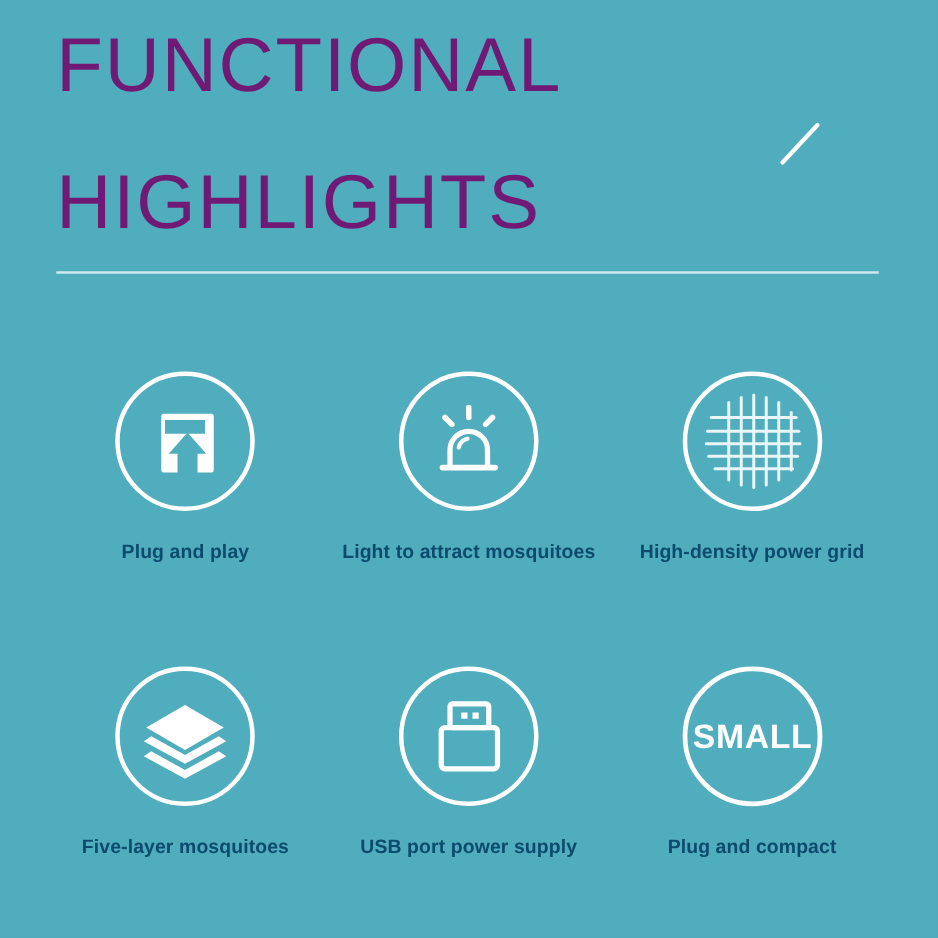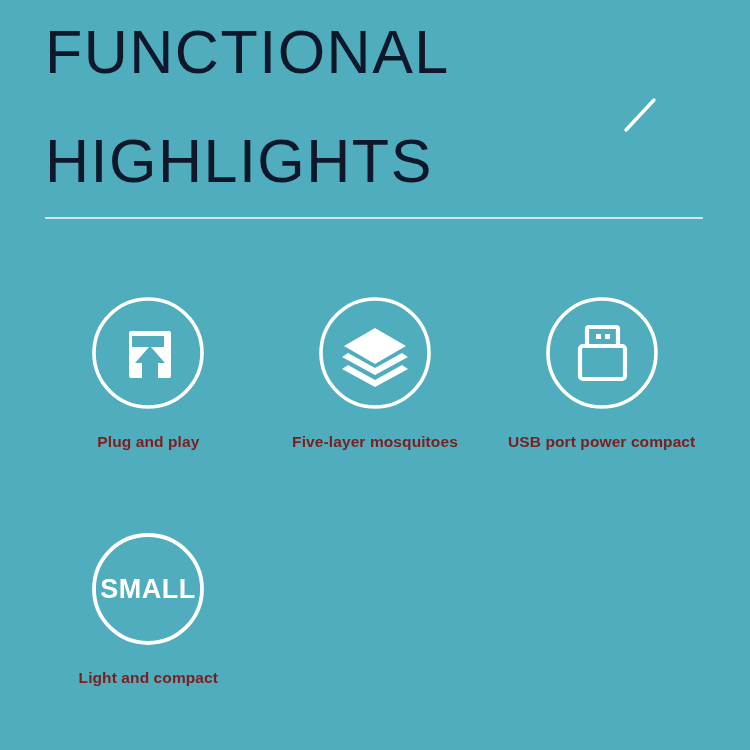--- a/index.html
+++ b/index.html
@@ -23,21 +23,21 @@
   }
 
   
   .header {
     position: absolute;
     left: 45px;
     top: 16px;
     width: 660px;
   }
   .title-line {
-    color: #0f172a;
+    color: #701a75;
     font-family: "Liberation Sans", sans-serif;
     font-weight: 300;
     font-size: 61px;
     line-height: 73px;
     letter-spacing: 1.5px;
     white-space: nowrap;
   }
   .title-line.second {
     margin-top: 36px;
   }
@@ -73,21 +73,21 @@
     flex-direction: column;
     align-items: center;
   }
   .icon-circle {
     width: 114px;
     height: 114px;
     display: block;
   }
   .feature-label {
     margin-top: 22px;
-    color: #7f1d1d;
+    color: #0c4a6e;
     font-family: "Liberation Sans", sans-serif;
     font-weight: 600;
     font-size: 15.5px;
     line-height: 19px;
     letter-spacing: 0.1px;
     text-align: center;
     white-space: nowrap;
   }
 </style>
 </head>
@@ -110,45 +110,76 @@
 
     <div class="feature">
       <svg class="icon-circle" viewBox="0 0 114 114">
         <circle cx="57" cy="57" r="54" fill="none" stroke="#ffffff" stroke-width="3.6"></circle>
         <path d="M36 35 h42 a2 2 0 0 1 2 2 v43 a2 2 0 0 1 -2 2 h-11 v-15 h7 l-15 -17 -15 17 h7 v15 h-11 a2 2 0 0 1 -2 -2 v-43 a2 2 0 0 1 2 -2 z" fill="#ffffff"></path>
         <rect x="41" y="40" width="32" height="11" fill="#4fadbd"></rect>
       </svg>
       <div class="feature-label">Plug and play</div>
     </div>
 
+    <div class="feature">
+      <svg class="icon-circle" viewBox="0 0 114 114">
+        <circle cx="57" cy="57" r="54" fill="none" stroke="#ffffff" stroke-width="3.6"></circle>
+        <line x1="57" y1="30" x2="57" y2="38" stroke="#ffffff" stroke-width="4.4" stroke-linecap="round"></line>
+        <line x1="38" y1="38" x2="43.5" y2="43.5" stroke="#ffffff" stroke-width="4.4" stroke-linecap="round"></line>
+        <line x1="76" y1="38" x2="70.5" y2="43.5" stroke="#ffffff" stroke-width="4.4" stroke-linecap="round"></line>
+        <path d="M42 76 v-12 a15 15 0 0 1 30 0 v12" fill="none" stroke="#ffffff" stroke-width="4.2" stroke-linejoin="round"></path>
+        <path d="M49 62 a9 9 0 0 1 7 -7" fill="none" stroke="#ffffff" stroke-width="3.4" stroke-linecap="round"></path>
+        <line x1="36" y1="78" x2="78" y2="78" stroke="#ffffff" stroke-width="4.6" stroke-linecap="round"></line>
+      </svg>
+      <div class="feature-label">Light to attract mosquitoes</div>
+    </div>
 
+    <div class="feature">
+      <svg class="icon-circle" viewBox="0 0 114 114">
+        <circle cx="57" cy="57" r="54" fill="none" stroke="#ffffff" stroke-width="3.6"></circle>
+        <g stroke="#e9f6f8" stroke-width="2.4" stroke-linecap="round">
+          <line x1="38" y1="26" x2="38" y2="88"></line>
+          <line x1="48" y1="22" x2="48" y2="92"></line>
+          <line x1="58" y1="20" x2="58" y2="94"></line>
+          <line x1="68" y1="22" x2="68" y2="92"></line>
+          <line x1="78" y1="26" x2="78" y2="88"></line>
+          <line x1="88" y1="34" x2="88" y2="80"></line>
+          <line x1="24" y1="38" x2="92" y2="38"></line>
+          <line x1="21" y1="49" x2="94" y2="49"></line>
+          <line x1="20" y1="59" x2="95" y2="59"></line>
+          <line x1="22" y1="69" x2="93" y2="69"></line>
+          <line x1="27" y1="79" x2="89" y2="79"></line>
+        </g>
+      </svg>
+      <div class="feature-label">High-density power grid</div>
+    </div>
 
     <div class="feature">
       <svg class="icon-circle" viewBox="0 0 114 114">
         <circle cx="57" cy="57" r="54" fill="none" stroke="#ffffff" stroke-width="3.6"></circle>
         <path d="M57 32 L88 50 L57 68 L26 50 Z" fill="#ffffff"></path>
         <path d="M30 57 L57 72 L84 57 L90 61 L57 79 L24 61 Z" fill="#ffffff"></path>
         <path d="M30 69 L57 84 L84 69 L90 73 L57 91 L24 73 Z" fill="#ffffff"></path>
       </svg>
       <div class="feature-label">Five-layer mosquitoes</div>
     </div>
 
     <div class="feature">
       <svg class="icon-circle" viewBox="0 0 114 114">
         <circle cx="57" cy="57" r="54" fill="none" stroke="#ffffff" stroke-width="3.6"></circle>
         <rect x="42" y="31" width="31" height="19" rx="2" fill="none" stroke="#ffffff" stroke-width="4.2"></rect>
         <rect x="51" y="38" width="5" height="5" fill="#ffffff"></rect>
         <rect x="60" y="38" width="5" height="5" fill="#ffffff"></rect>
         <rect x="35" y="50" width="45" height="33" rx="3" fill="none" stroke="#ffffff" stroke-width="4.2"></rect>
       </svg>
-      <div class="feature-label">USB port power compact</div>
+      <div class="feature-label">USB port power supply</div>
     </div>
 
     <div class="feature">
       <svg class="icon-circle" viewBox="0 0 114 114">
         <circle cx="57" cy="57" r="54" fill="none" stroke="#ffffff" stroke-width="3.8"></circle>
         <text x="57" y="57" text-anchor="middle" dominant-baseline="central" font-family="Liberation Sans, sans-serif" font-size="27" font-weight="700" letter-spacing="0.5" fill="#ffffff">SMALL</text>
       </svg>
-      <div class="feature-label">Light and compact</div>
+      <div class="feature-label">Plug and compact</div>
     </div>
 
   </div>
 </div>
 
 </body></html>

